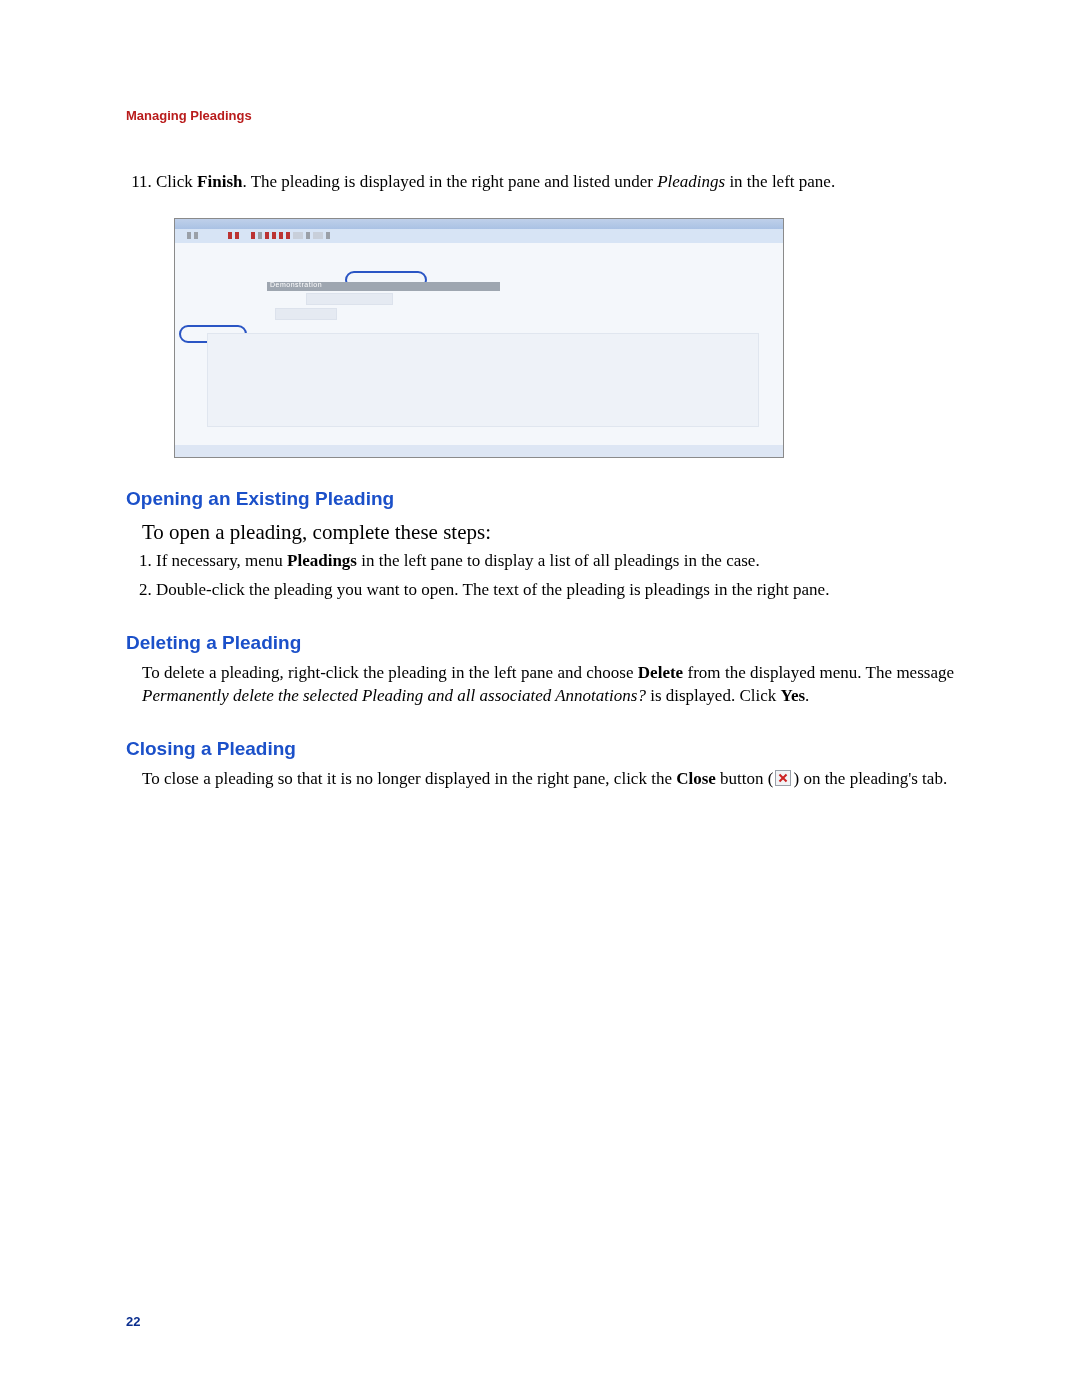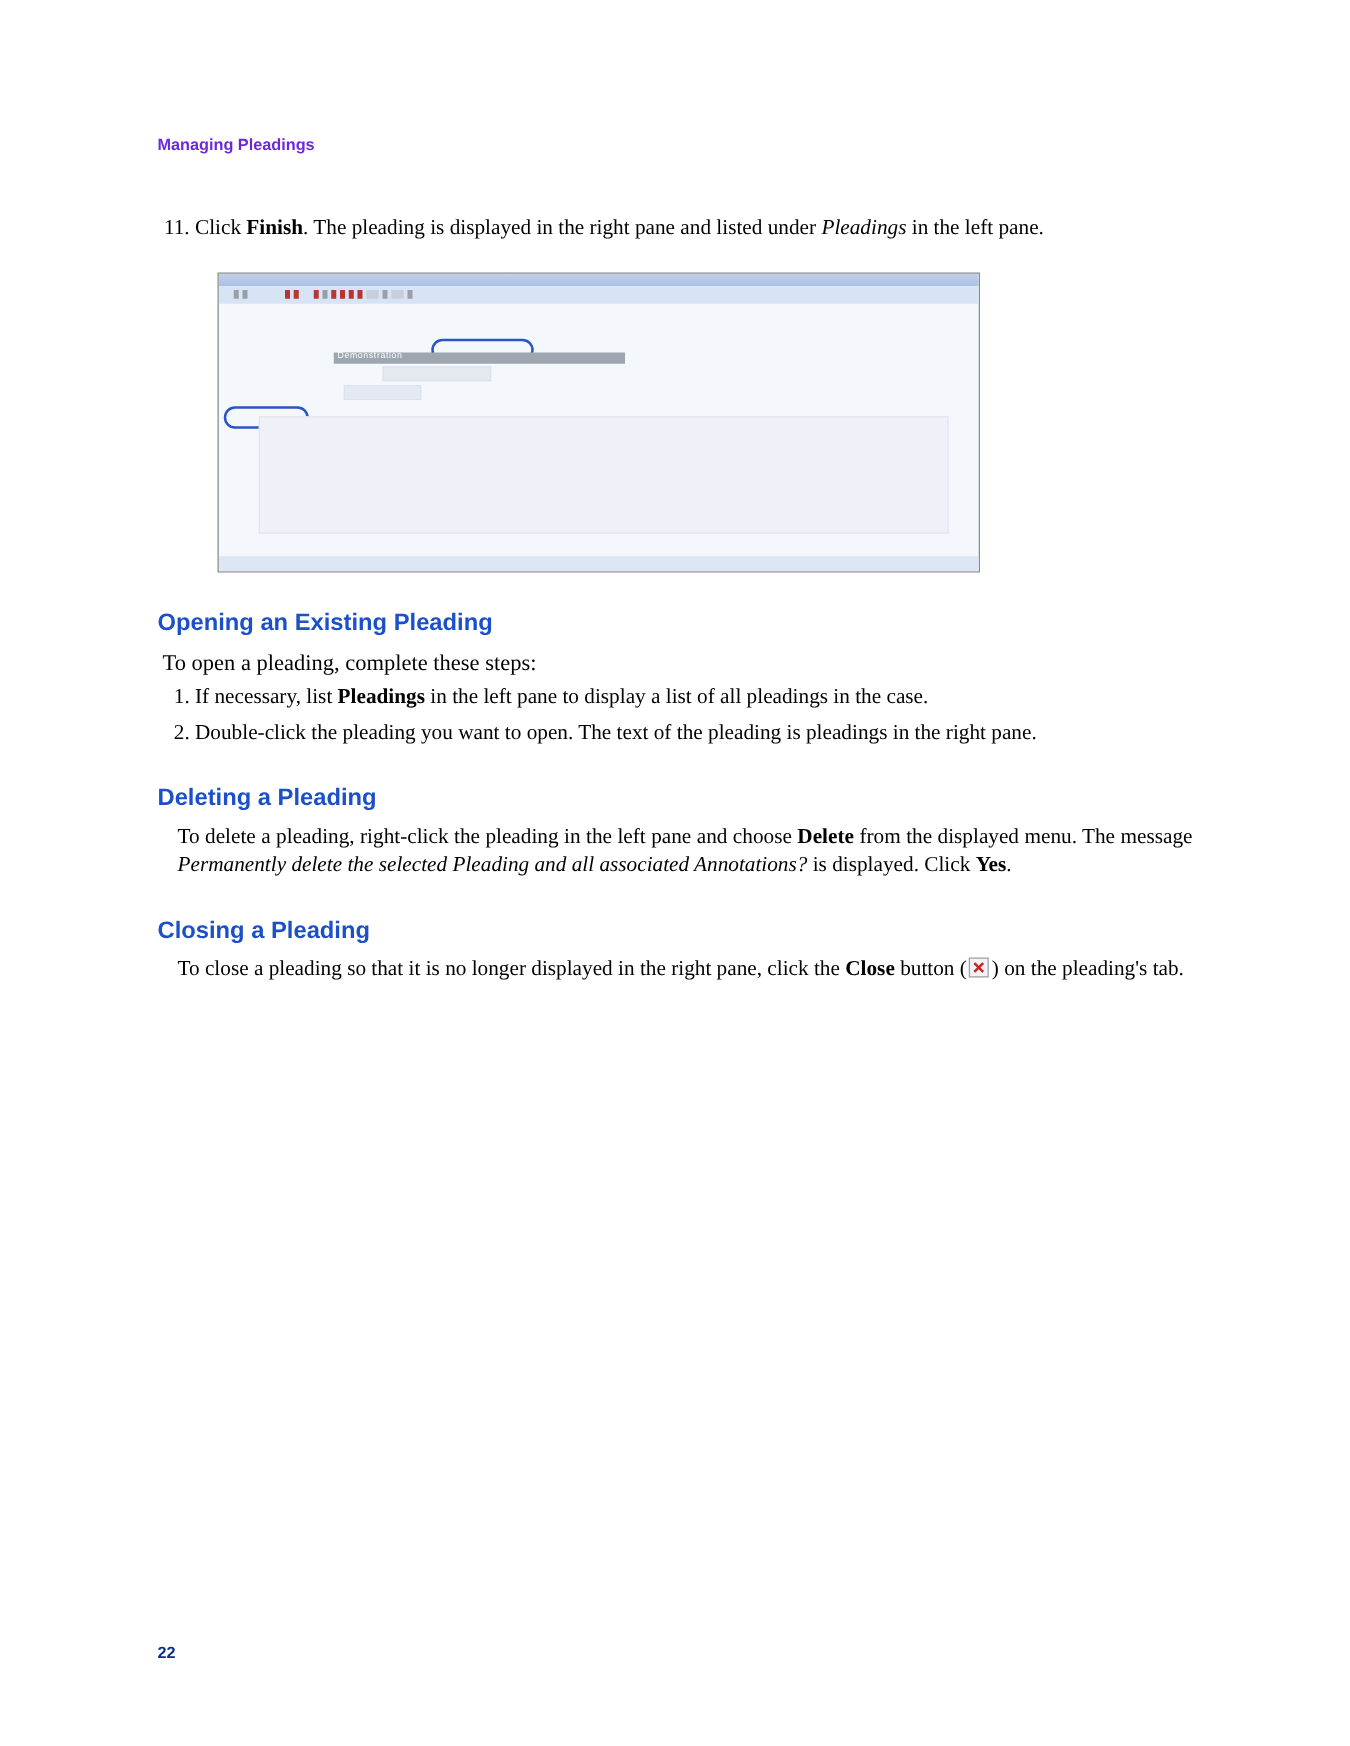--- a/index.html
+++ b/index.html
@@ -12,34 +12,34 @@
     width: 1080px;
     height: 1397px;
     position: relative;
     box-sizing: border-box;
     padding: 108px 126px 0 126px;
   }
   .chapter-head {
     font-family: "Segoe UI", Arial, sans-serif;
     font-weight: 700;
     font-size: 13px;
-    color: #6d28d9;
+    color: #b91c1c;
     margin-bottom: 48px;
   }
   ol.body-list {
     margin: 0;
     padding: 0 0 0 30px;
     font-size: 17px;
     line-height: 1.35;
   }
   ol.body-list > li { margin: 0 0 6px 0; font-family: Liberation Serif, serif; }
   .intro-para {
-    font-size: 18px;
+    font-size: 21px;
     line-height: 1.35;
-    margin: 8px 0 4px 4px;
+    margin: 8px 0 4px 16px;
   }
   .section-para {
     font-size: 17px;
     line-height: 1.35;
     margin: 8px 0 0 16px;
     text-align: justify;
   }
   h2.subhead {
     font-family: Liberation Sans, sans-serif;
     font-weight: 700;
@@ -178,21 +178,21 @@
       <div class="callout-pill pill-left"></div>
       <div class="faint-box"></div>
       <div class="fig-status"></div>
     </div>
   </div>
 
   <h2 class="subhead">Opening an Existing Pleading</h2>
   <p class="intro-para">To open a pleading, complete these steps:</p>
   <ol class="body-list">
     <li>
-      <span>If necessary, list </span><span class="bold">Pleadings</span><span> in the left pane to display a list of all pleadings in the case.</span>
+      <span>If necessary, menu </span><span class="bold">Pleadings</span><span> in the left pane to display a list of all pleadings in the case.</span>
     </li>
     <li>Double-click the pleading you want to open. The text of the pleading is pleadings in the right pane.</li>
   </ol>
 
   <h2 class="subhead">Deleting a Pleading</h2>
   <p class="section-para">
     <span>To delete a pleading, right-click the pleading in the left pane and choose </span><span class="bold">Delete</span><span> from the displayed menu. The message </span><span class="italic">Permanently delete the selected Pleading and all associated Annotations?</span><span> is displayed. Click </span><span class="bold">Yes</span><span>.</span>
   </p>
 
   <h2 class="subhead">Closing a Pleading</h2>

